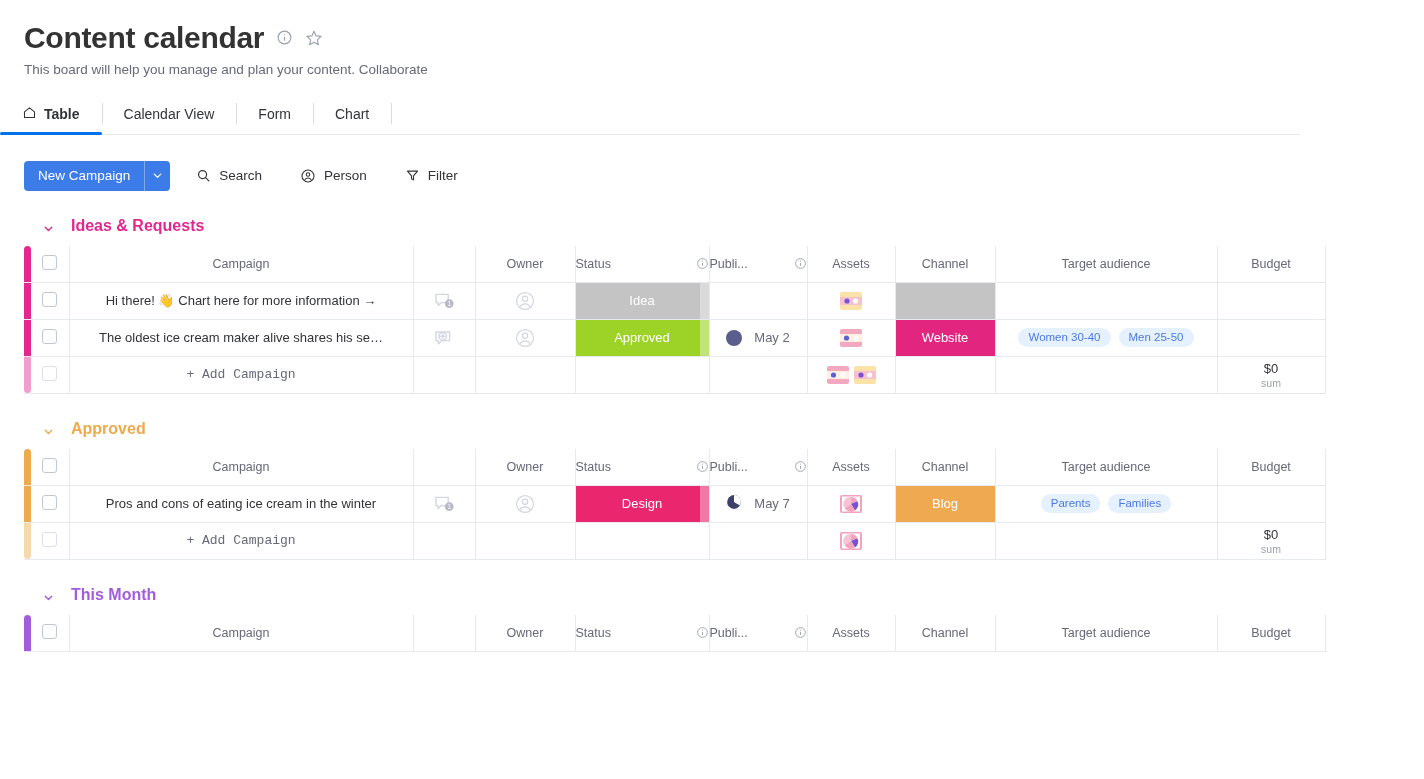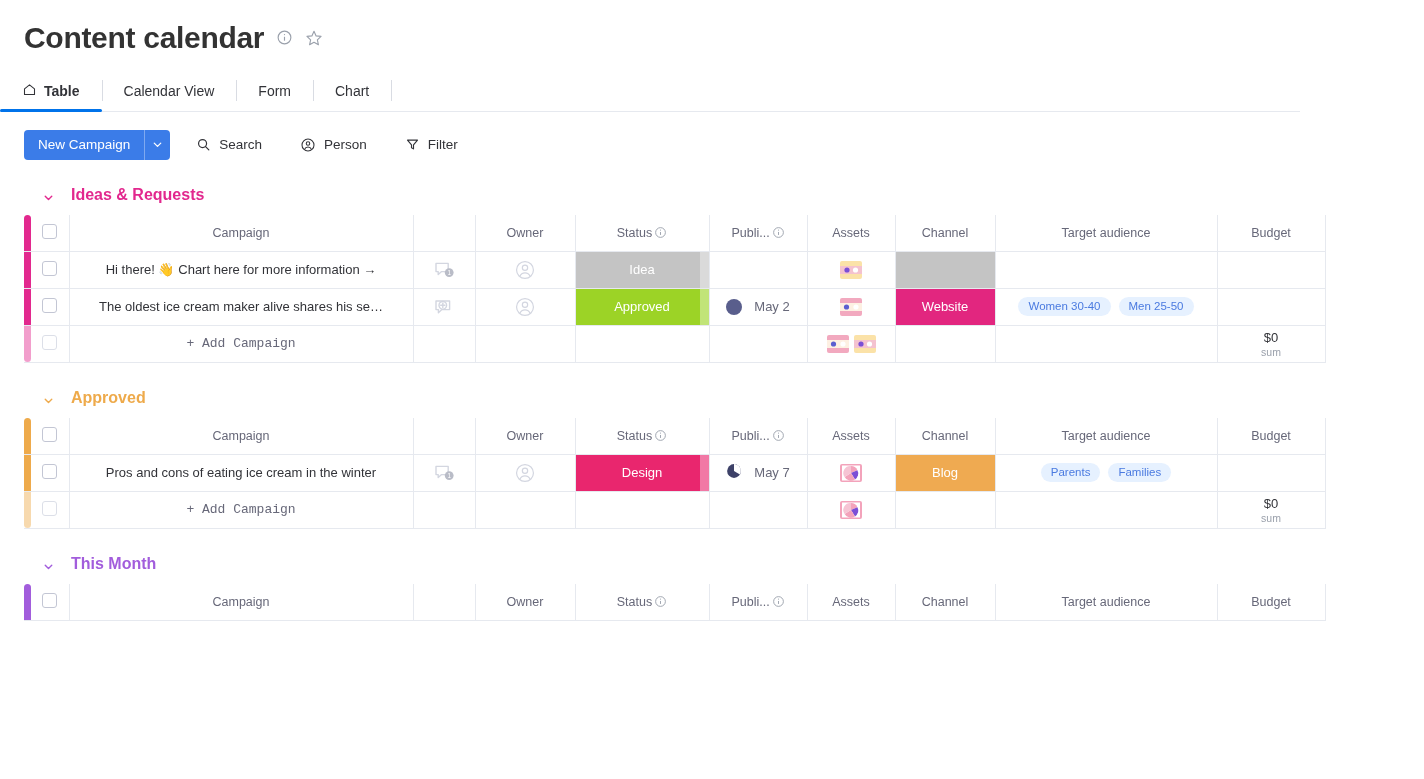--- a/index.html
+++ b/index.html
@@ -46,21 +46,21 @@
   .tab-end {
     position: relative; width: 12px;
   }
   .tab-end::before {
     content: ""; position: absolute; left: 0; top: 4px; bottom: 10px;
     width: 1px; background: #d9dce3;
   }
 
   
   .toolbar {
-    margin-top: 18px; padding-left: 24px;
+    margin-top: 26px; padding-left: 24px;
     display: flex; align-items: center; gap: 0;
   }
   .new-btn-group { display: flex; align-items: stretch; border-radius: 4px; overflow: hidden; }
   .new-btn {
     background: #3b7ce8; color: #fff; font-size: 13.5px;
     padding: 7px 14px 8px 14px; cursor: pointer; border: none;
     font-family: inherit;
   }
   .new-btn-caret {
     background: #3b7ce8; color: #fff; width: 26px;
@@ -120,21 +120,21 @@
   .col-status { width: 134px; }
   .col-date { width: 98px; }
   .col-assets { width: 88px; }
   .col-channel { width: 100px; }
   .col-audience { width: 222px; }
   .col-budget { width: 108px; }
 
   .campaign-cell { text-align: center; color: #323338; font-size: 13px; padding: 0 10px; }
   .add-campaign { text-align: left; padding-left: 18px; color: #676879; font-size: 13px; font-family: Liberation Mono, monospace; }
 
-  .hdr-with-info { display: flex; align-items: center; justify-content: center; gap: 2px; }
+  .hdr-with-info { display: flex; align-items: center; justify-content: space-between; gap: 2px; }
   .info-i { color: #9aa0ab; display: flex; }
 
   
   .status-cell { padding: 0; position: relative; margin-top: 36px; }
   .status-fill {
     height: 36px; display: flex; align-items: center; justify-content: center;
     color: #fff; font-size: 13px; position: relative;
   }
   .status-fill::after {
     content: ""; position: absolute; right: 0; top: 0; bottom: 0; width: 9px;
@@ -181,20 +181,21 @@
           <line x1="12" y1="11" x2="12" y2="16.5"></line>
           <circle cx="12" cy="7.8" r="0.9" fill="currentColor" stroke="none"></circle>
       </svg>
     </span>
     <span class="title-icon">
       <svg width="18" height="18" viewBox="0 0 24 24" fill="none" stroke="currentColor" stroke-width="1.5" stroke-linejoin="round">
         <polygon points="12,3 14.8,9.2 21.4,9.9 16.5,14.4 17.9,21 12,17.7 6.1,21 7.5,14.4 2.6,9.9 9.2,9.2"></polygon>
       </svg>
     </span>
   </div>
+  <div class="board-desc">This board will help you manage and plan your content. Collaborate</div>
 </div>
 
 <div class="tabs">
   <div class="tab active">
     <span>
       <svg width="15" height="15" viewBox="0 0 24 24" fill="none" stroke="#323338" stroke-width="1.7" stroke-linejoin="round">
         <path d="M4 11 L12 4.5 L20 11 V20 H4 Z"></path>
       </svg>
     </span>
     <span>Table</span>

